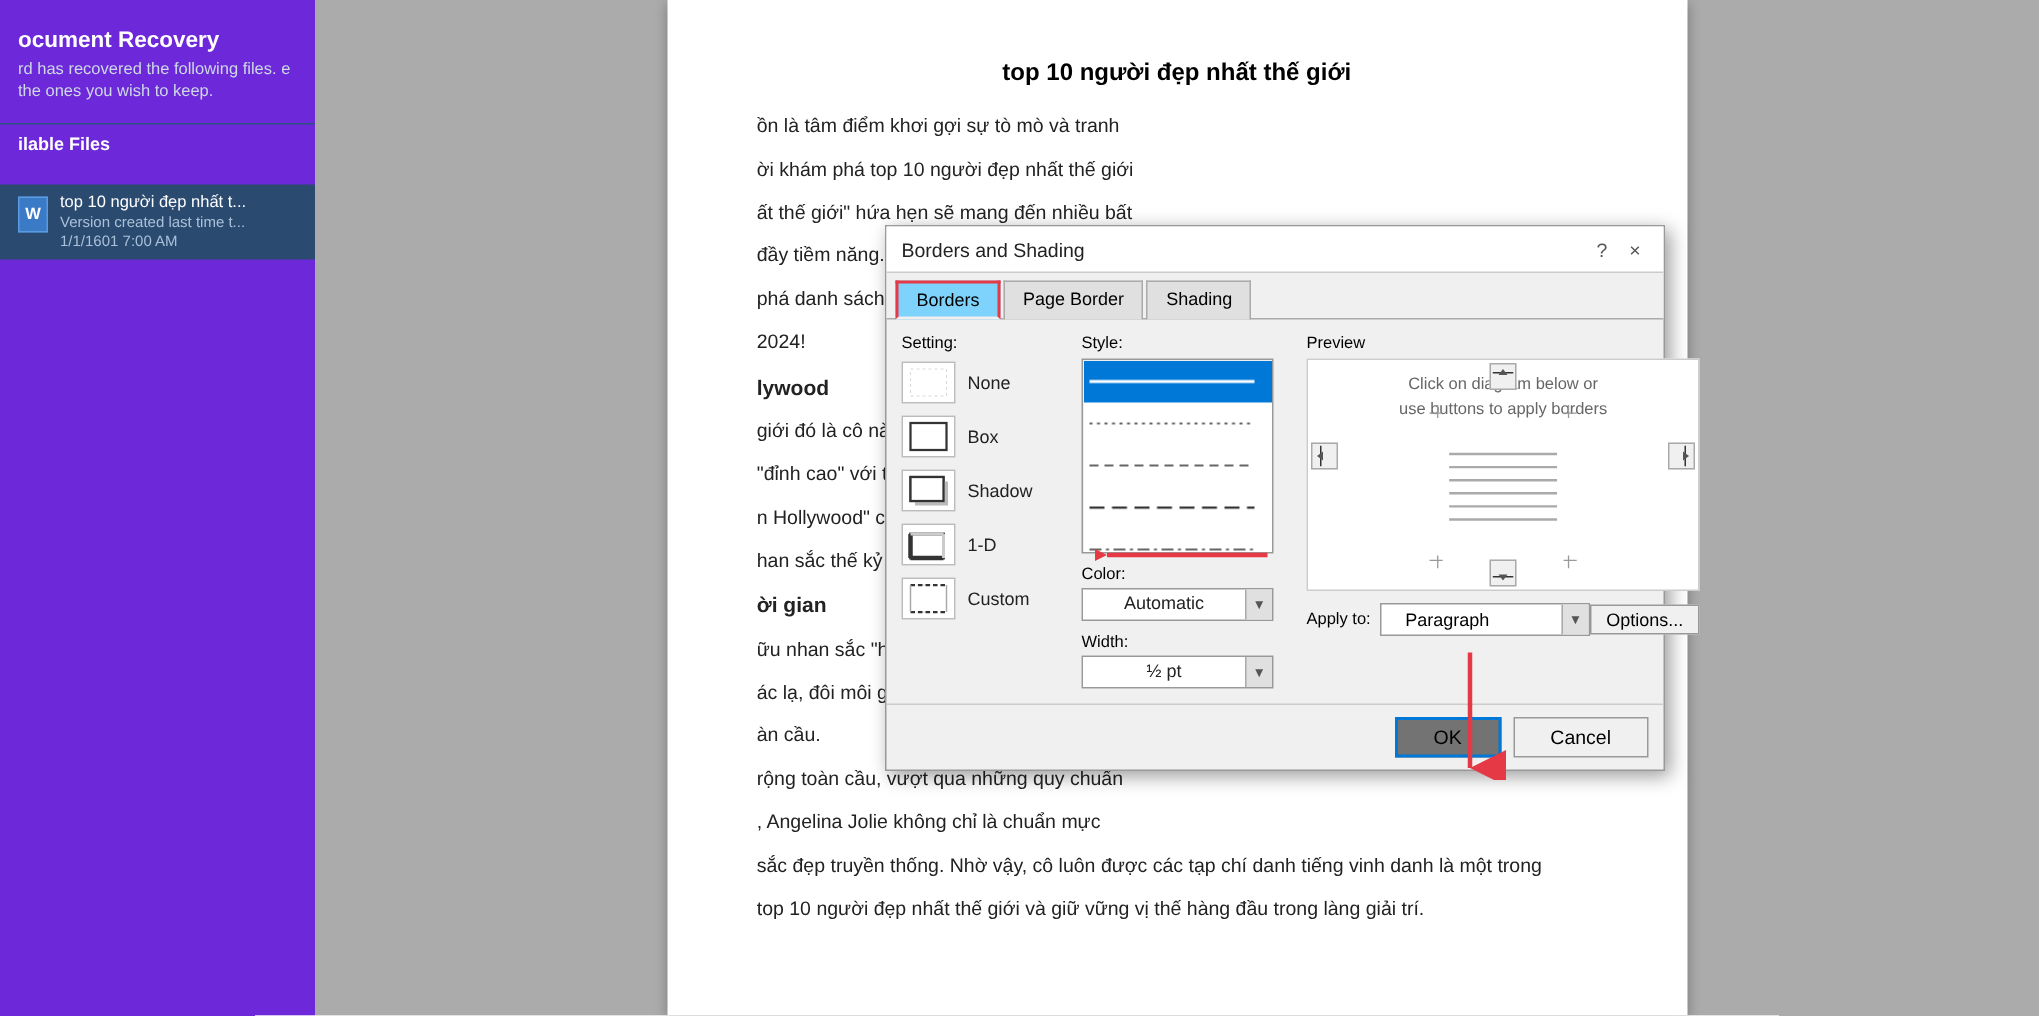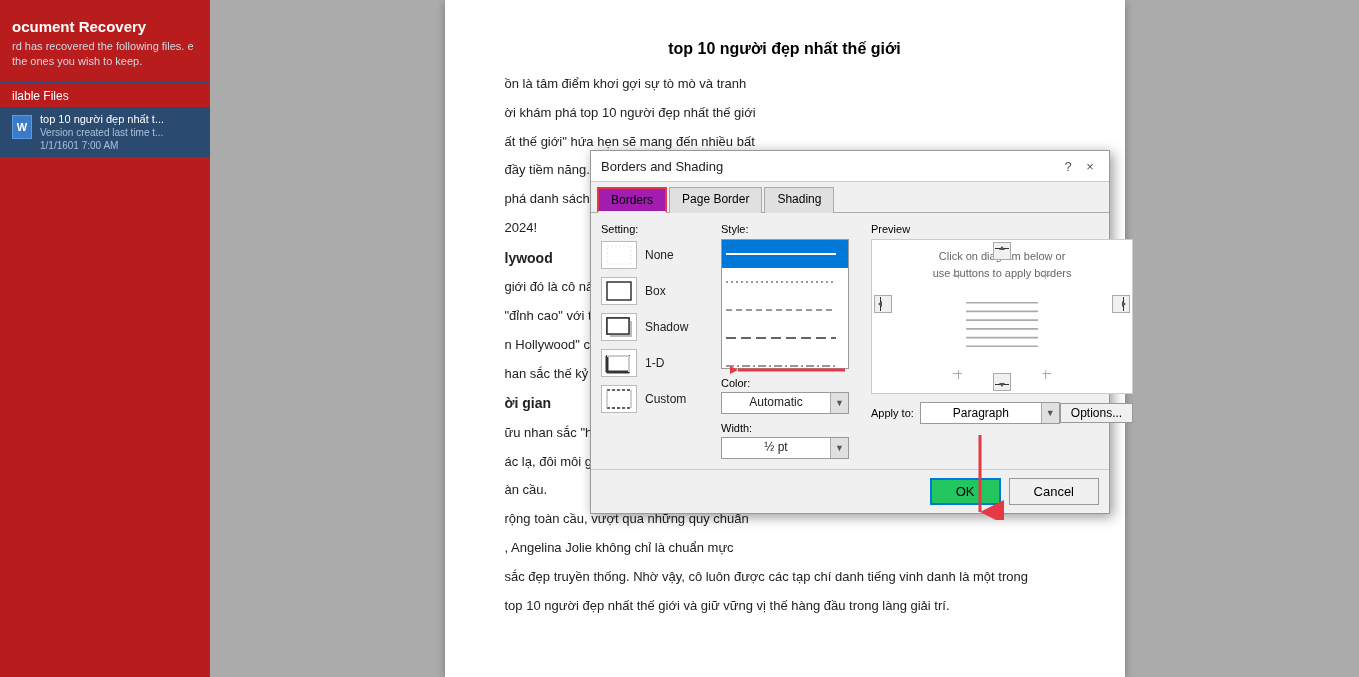--- a/index.html
+++ b/index.html
@@ -10,44 +10,44 @@
       width: 1359px;
       height: 677px;
       overflow: hidden;
       display: flex;
     }
 
     
     .left-panel {
       width: 210px;
       min-width: 210px;
-      background: #b91c1c;
+      background: #6d28d9;
       color: #fff;
       padding: 10px 0;
       display: flex;
       flex-direction: column;
       height: 677px;
     }
     .left-panel-title {
       font-size: 15px;
       font-weight: bold;
       color: #fff;
       padding: 8px 12px 4px 12px;
     }
     .left-panel-subtitle {
       font-size: 11px;
       color: #cdd9e5;
       padding: 0 12px 8px 12px;
       line-height: 1.4;
     }
     .left-panel-section {
       font-size: 12px;
-      font-weight: normal;
+      font-weight: bold;
       color: #fff;
-      padding: 6px 12px 4px 12px;
+      padding: 6px 12px 20px 12px;
       border-top: 1px solid #2d5080;
       margin-top: 4px;
     }
     .left-panel-file {
       display: flex;
       align-items: flex-start;
       padding: 6px 12px;
       cursor: pointer;
       background: #2a4a70;
     }
@@ -183,21 +183,21 @@
       font-size: 12px;
       border: 1px solid #aaa;
       border-bottom: none;
       background: #e0e0e0;
       cursor: pointer;
       margin-right: 2px;
       position: relative;
       top: 1px;
     }
     .dialog-tab.active {
-      background: #a21caf;
+      background: #7dd3fc;
       border-bottom: 1px solid #f0f0f0;
       font-weight: normal;
     }
 
     
     .dialog-body {
       padding: 10px;
       display: flex;
       gap: 10px;
     }
@@ -355,21 +355,20 @@
       align-items: center;
       width: 140px;
       height: 22px;
       border: 1px solid #999;
       background: #fff;
     }
     .apply-dropdown-value {
       flex: 1;
       padding: 2px 16px;
       font-size: 12px;
-      text-align: center;
     }
     .apply-dropdown-arrow {
       width: 18px;
       height: 100%;
       background: #e0e0e0;
       border-left: 1px solid #aaa;
       display: flex;
       align-items: center;
       justify-content: center;
       font-size: 9px;
@@ -394,21 +393,21 @@
     }
     .footer-btn {
       padding: 4px 24px;
       font-size: 13px;
       border: 1px solid #999;
       background: #f0f0f0;
       cursor: pointer;
     }
     .footer-btn.ok {
       border: 2px solid #0078d7;
-      background: #22c55e;
+      background: #737373;
     }
     .footer-btn.cancel {}
 
     
     .style-listbox::-webkit-scrollbar { width: 14px; }
     .style-listbox::-webkit-scrollbar-track { background: #f0f0f0; }
     .style-listbox::-webkit-scrollbar-thumb { background: #bbb; border: 1px solid #999; }
 
     
     .tab-highlight {

